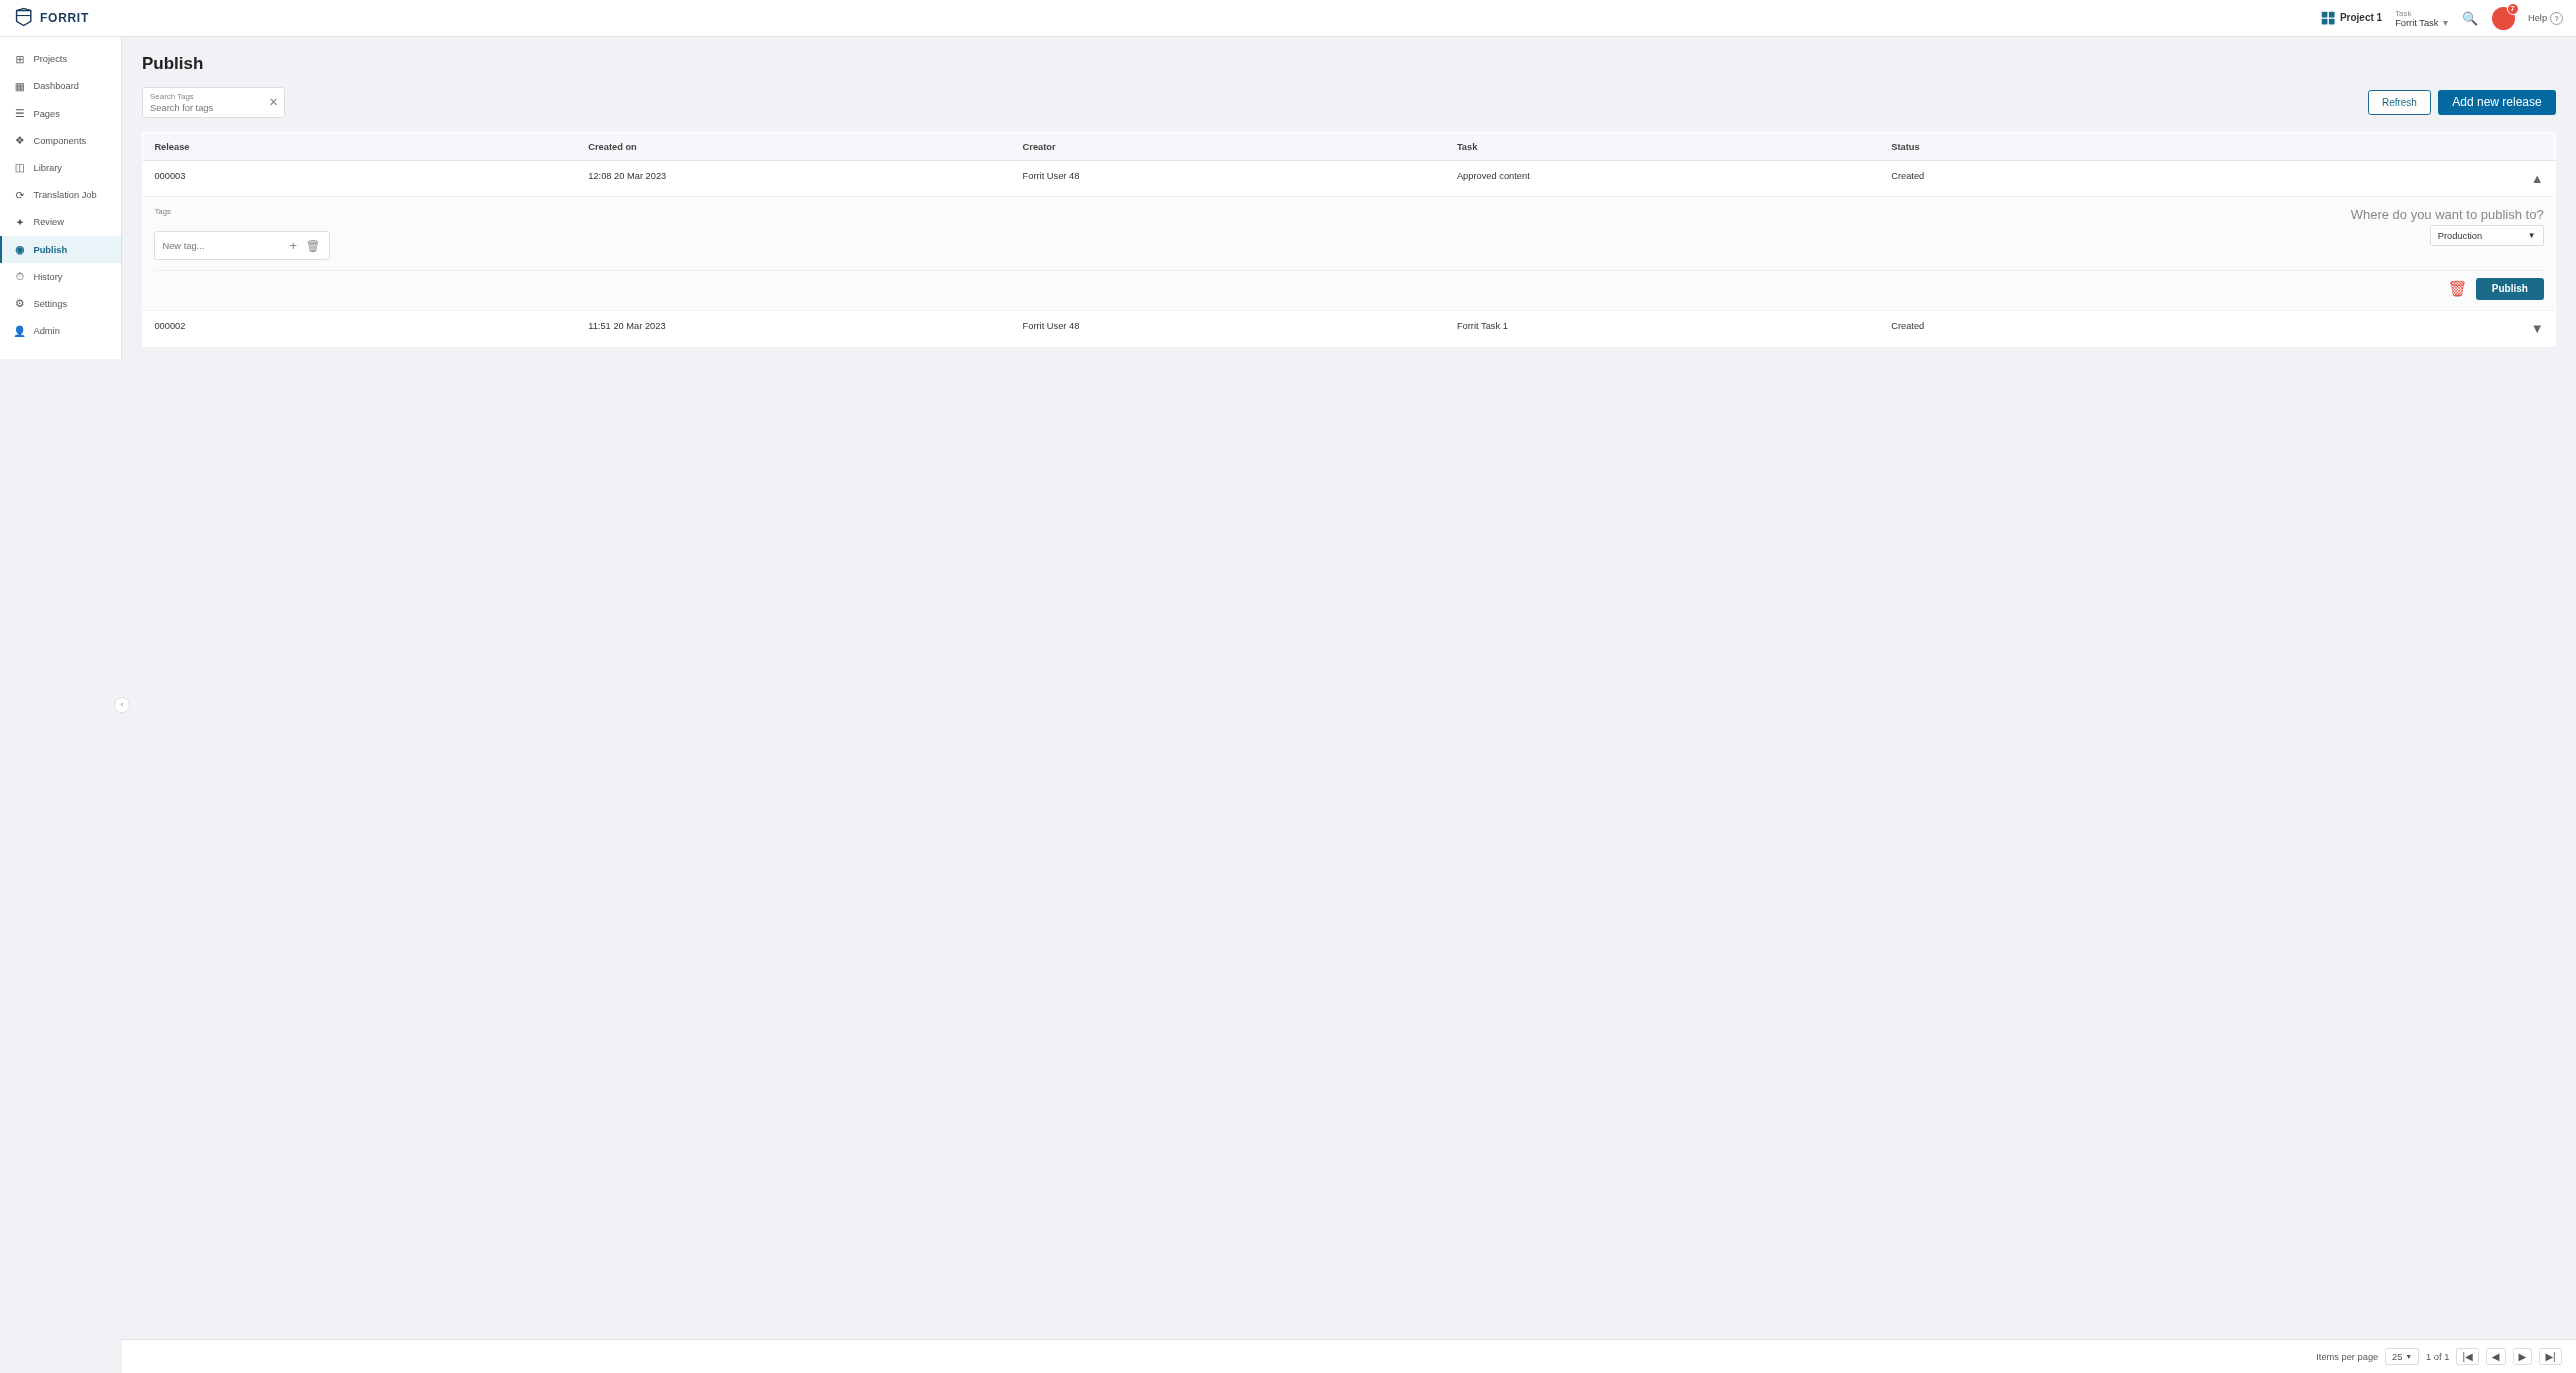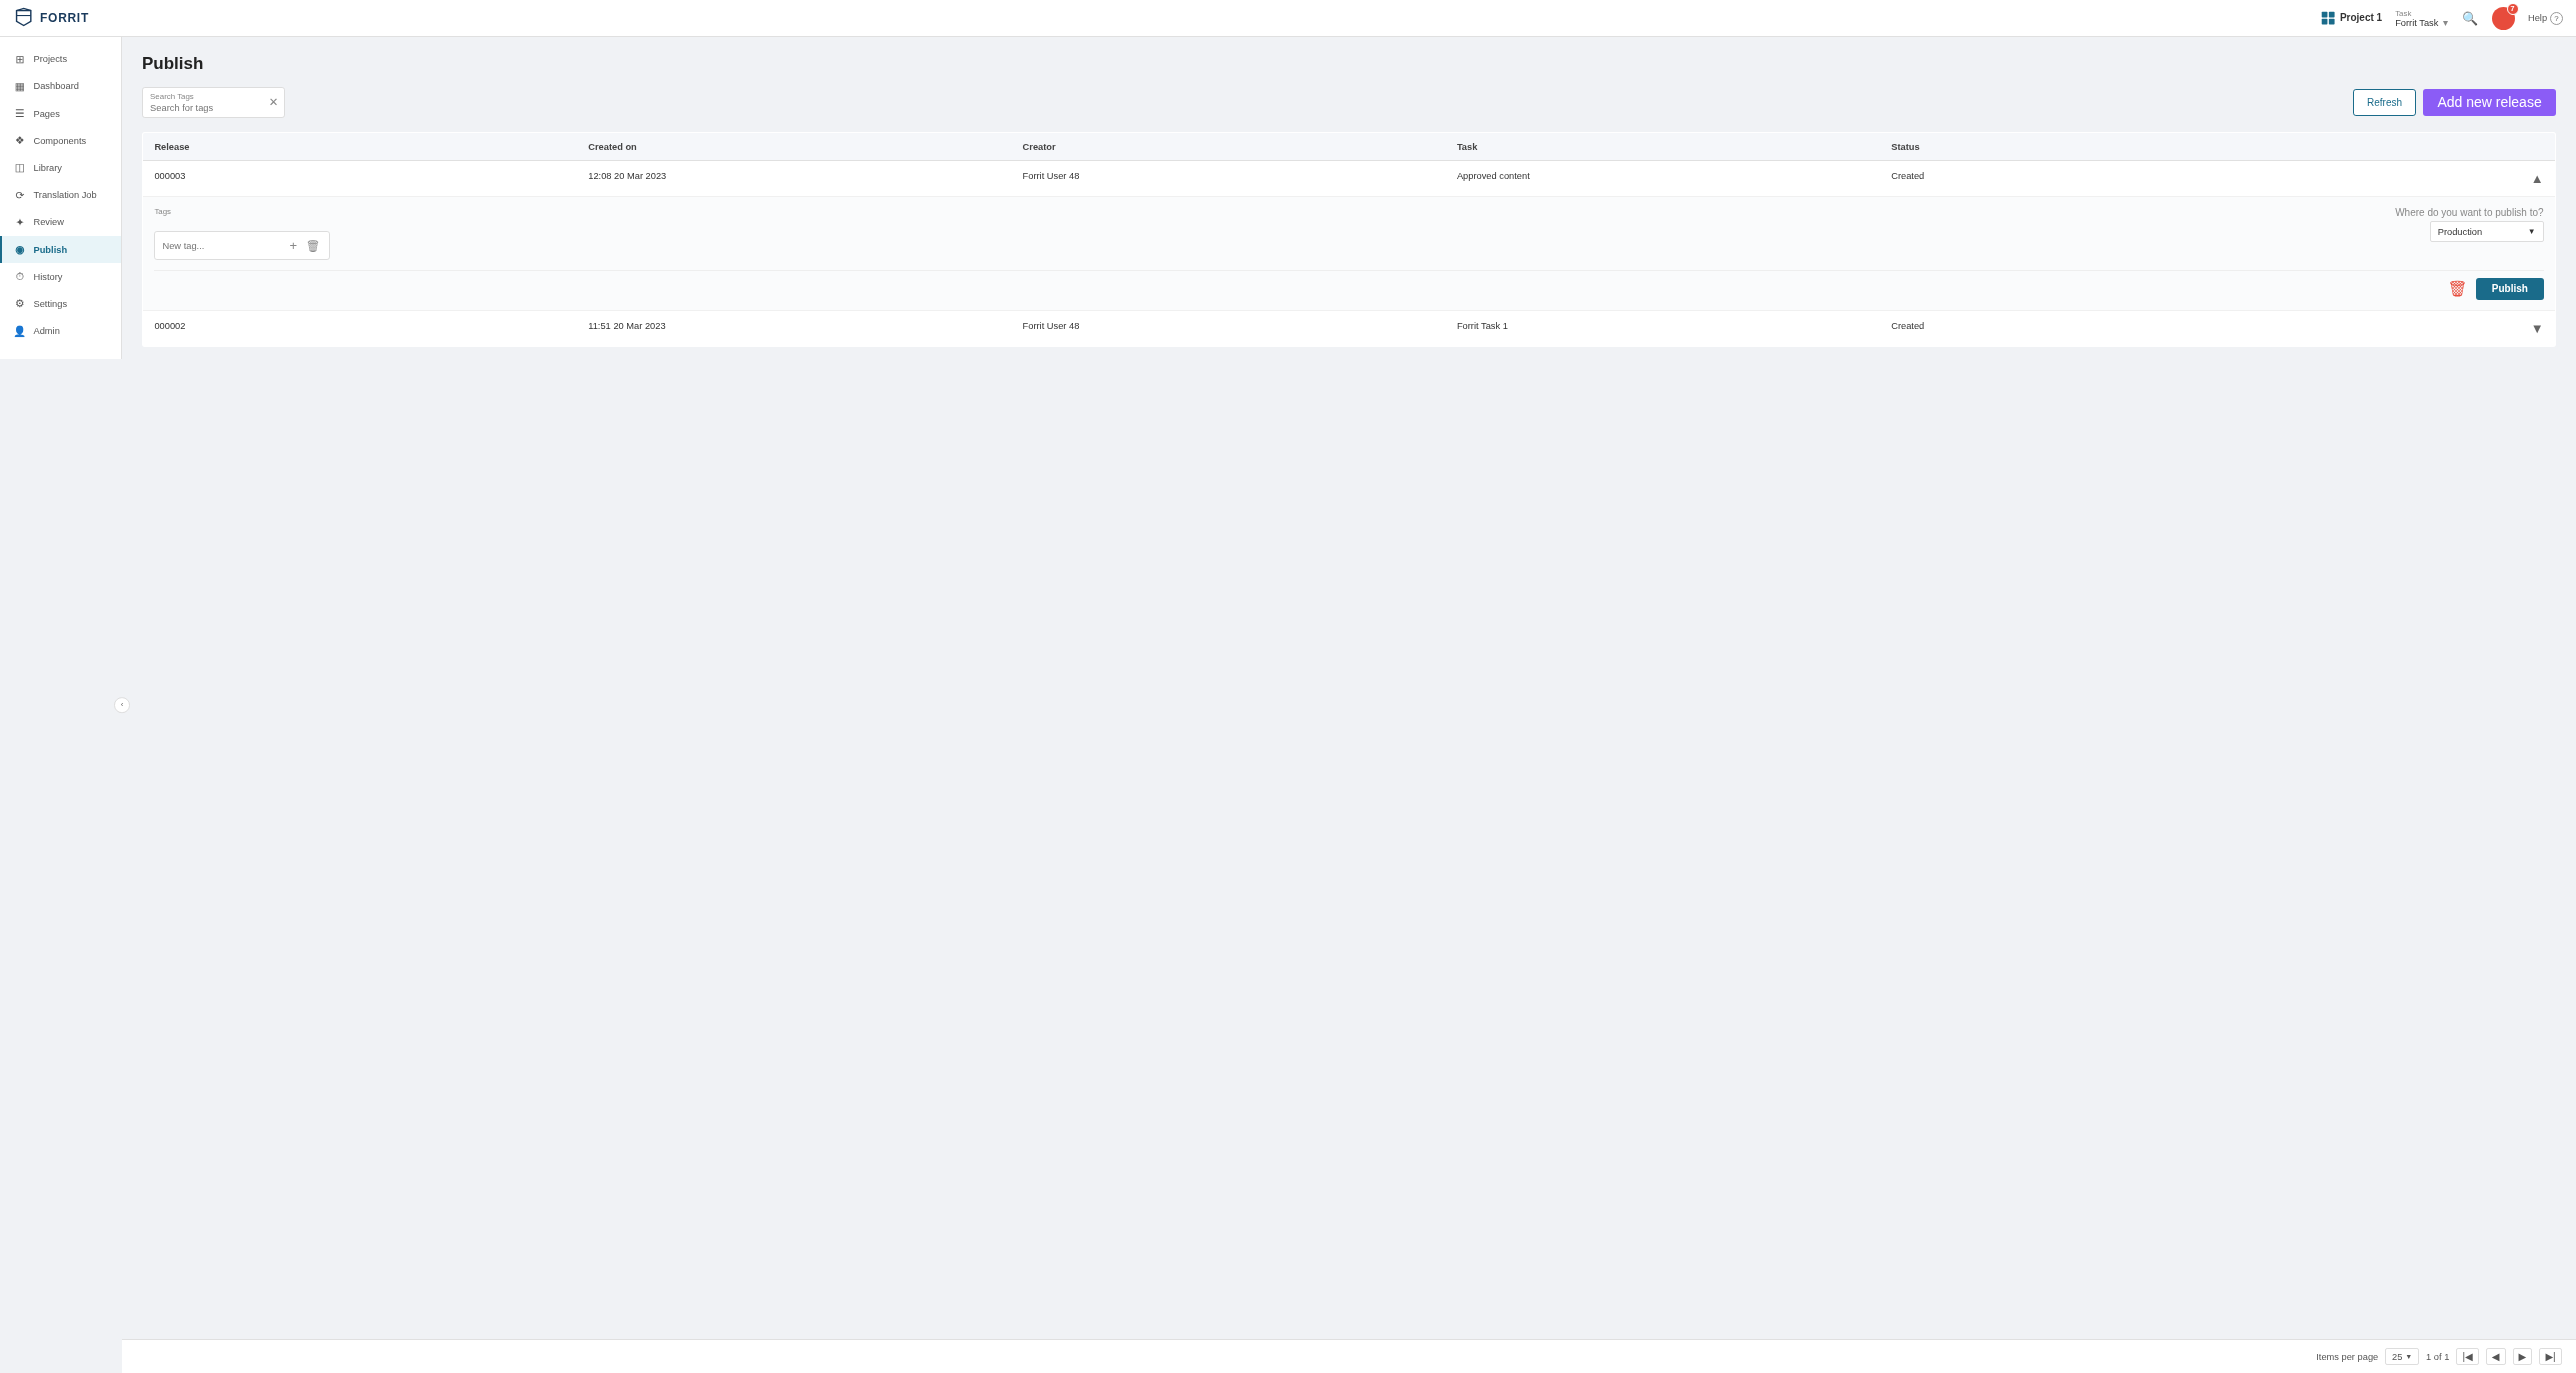--- a/index.html
+++ b/index.html
@@ -16,21 +16,21 @@
     .nav-item { display: flex; align-items: center; gap: 7.1px; padding: 7.1px 11.4px; cursor: pointer; color: #555; font-size: 9.3px; border-left: 2.1px solid transparent; }
     .nav-item.active { color: #1a6b8a; border-left-color: #1a6b8a; background: #e8f4f8; font-weight: 600; }
     .nav-icon { width: 13px; height: 13px; display: flex; align-items: center; justify-content: center; font-size: 10.7px; }
     .sidebar-spacer { flex: 1; }
     .sidebar-bottom { padding-bottom: 5.7px; }
     .sidebar-wrapper { position: relative; }
 
     
     .page-title { font-size: 17px; font-weight: 600; color: #222; margin-bottom: 13px; }
     .btn-refresh { background: #fff; border: 0.7px solid #1a6b8a; color: #1a6b8a; padding: 5.7px 13px; border-radius: 2.9px; cursor: pointer; font-size: 10px; font-weight: 500; }
-    .btn-add { background: #8b5cf6; border: none; color: #fff; padding: 5.7px 14.3px; border-radius: 2.9px; cursor: pointer; font-size: 14px; font-weight: 500; }
+    .btn-add { background: #0369a1; border: none; color: #fff; padding: 5.7px 14.3px; border-radius: 2.9px; cursor: pointer; font-size: 12px; font-weight: 500; }
 
     
     .releases-table { width: 100%; border-collapse: collapse; background: #fff; border-radius: 2.9px; overflow: hidden; border: 0.7px solid #e0e0e0; }
     .releases-table th { background: #f5f7fa; padding: 8.6px 11.4px; text-align: left; font-size: 9.3px; font-weight: 600; color: #444; border-bottom: 0.7px solid #e0e0e0; }
     .releases-table td { padding: 10px 11.4px; font-size: 9.3px; color: #333; border-bottom: 0.7px solid #f0f0f0; vertical-align: top; }
   </style>
 </head>
 <body>
 
 <div class="app">
@@ -176,21 +176,21 @@
         <div style="padding:10px 11.4px;display:flex;align-items:flex-start;justify-content:space-between;">
           <div style="display:flex;flex-direction:column;gap:15px;">
             <span style="font-size:7.9px;color:#888;">Tags</span>
             <div style="display:flex;align-items:center;gap:5.7px;border:0.7px solid #ddd;border-radius:2.9px;padding:4.3px 7.1px;background:#fff;min-width:157px;">
               <input placeholder="New tag..." style="border: none; outline: none; font-size: 9.3px; color: rgb(187, 187, 187); background: transparent; flex: 1 1 0%;">
               <button style="background:none;border:none;cursor:pointer;color:#888;font-size:13px;padding:1.4px;">+</button>
               <button style="background:none;border:none;cursor:pointer;color:#888;font-size:11.4px;padding:1.4px;">🗑</button>
             </div>
           </div>
           <div style="display:flex;flex-direction:column;gap:2.9px;align-items:flex-end;min-width:143px;">
-            <span style="font-size:10px;color:#888;">Where do you want to publish to?</span>
+            <span style="font-size:13px;color:#888;">Where do you want to publish to?</span>
             <div style="display:flex;align-items:center;gap:4.3px;border:0.7px solid #ddd;border-radius:2px;padding:4.3px 7.1px;background:#fff;cursor:pointer;font-size:9.3px;color:#333;min-width:114px;justify-content:space-between;">
               <span>Production</span>
               <span style="font-size:7.9px;">▼</span>
             </div>
           </div>
         </div>
         <div style="height:0.7px;background:#eeeeee;margin:0 11.4px;"></div>
         <div style="display:flex;align-items:center;justify-content:flex-end;padding:7.1px 11.4px 10px;gap:8.6px;">
           <button style="background:none;border:none;cursor:pointer;color:#e74c3c;font-size:15.7px;">🗑</button>
           <button style="background:#1a6b8a;border:none;color:#fff;padding:5.7px 15.7px;border-radius:2.9px;cursor:pointer;font-size:10px;font-weight:600;">Publish</button>

